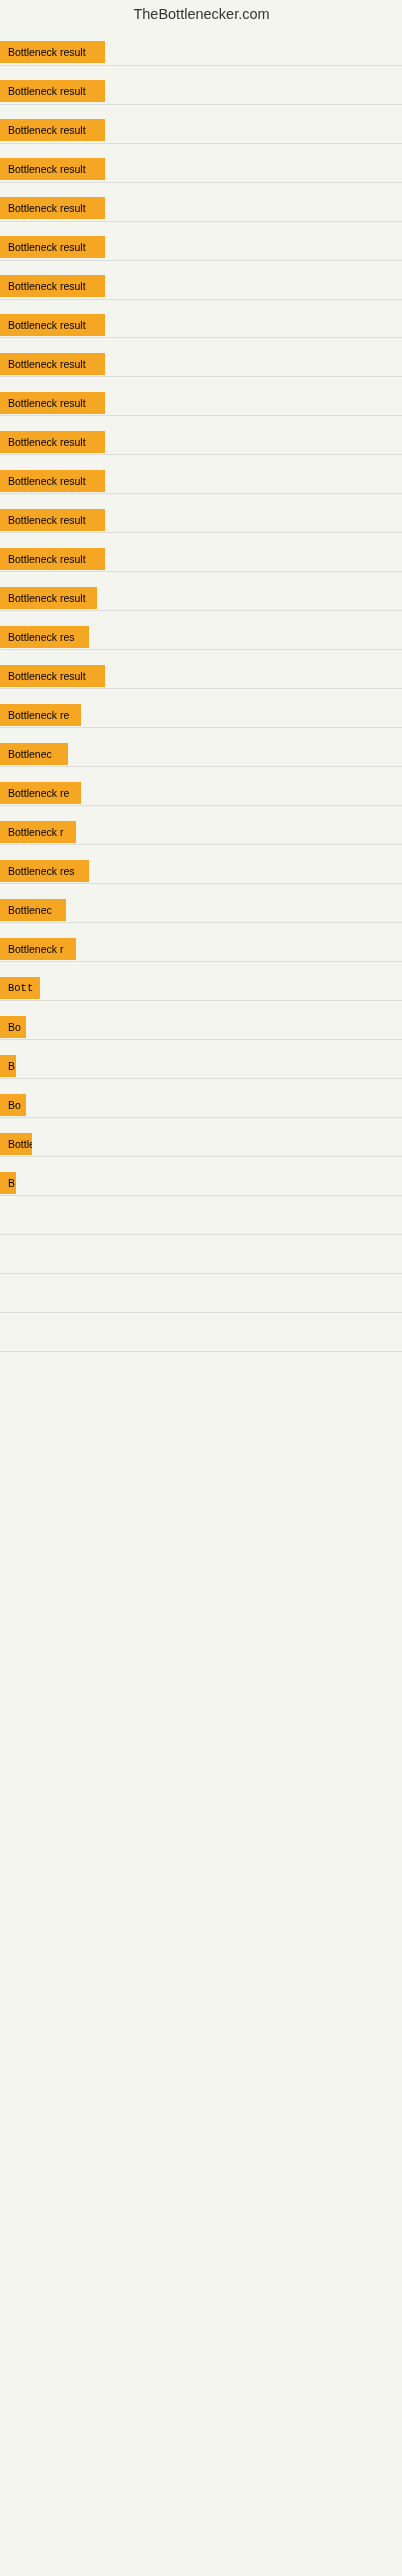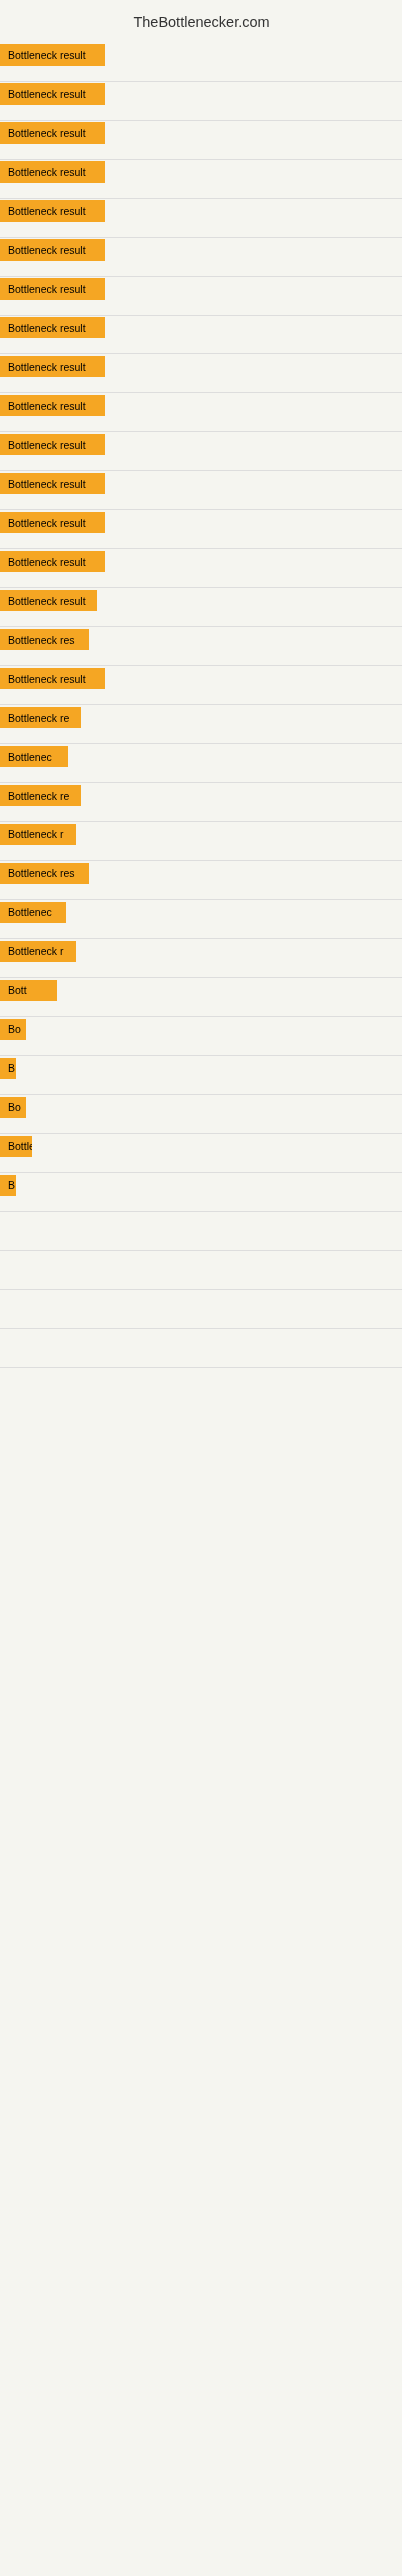--- a/index.html
+++ b/index.html
@@ -13,35 +13,35 @@
       min-height: 2576px;
       background-color: #f5f5f0;
       font-family: Arial, sans-serif;
       position: relative;
     }
 
     .site-title {
       text-align: center;
       font-size: 14.5px;
       color: #333;
-      padding: 14px 0;
+      padding: 6px 0;
       font-weight: normal;
     }
 
     .bottleneck-container {
       position: relative;
       width: 403px;
     }
 
     .bottleneck-item {
       position: relative;
       margin-bottom: 0;
       height: 35px;
       display: flex;
-      align-items: flex-start;
+      align-items: flex-end;
     }
 
     .bottleneck-label {
       background-color: #f5a623;
       color: #000;
       font-size: 10.5px;
       padding: 4.8px 8px;
       font-weight: 500;
       white-space: nowrap;
       overflow: hidden;
@@ -152,21 +152,21 @@
     <div class="divider"></div>
     <div class="bottleneck-item">
       <span class="bottleneck-label" style="width: 66px;">Bottlenec</span>
     </div>
     <div class="divider"></div>
     <div class="bottleneck-item">
       <span class="bottleneck-label" style="width: 76px;">Bottleneck r</span>
     </div>
     <div class="divider"></div>
     <div class="bottleneck-item">
-      <span class="bottleneck-label" style="width: 57px;">Bott</span>
+      <span class="bottleneck-label" style="width: 40px; font-family: Liberation Mono, monospace;">Bott</span>
     </div>
     <div class="divider"></div>
     <div class="bottleneck-item">
       <span class="bottleneck-label" style="width: 26px;">Bo</span>
     </div>
     <div class="divider"></div>
     <div class="bottleneck-item">
       <span class="bottleneck-label" style="width: 13px;">B</span>
     </div>
     <div class="divider"></div>

